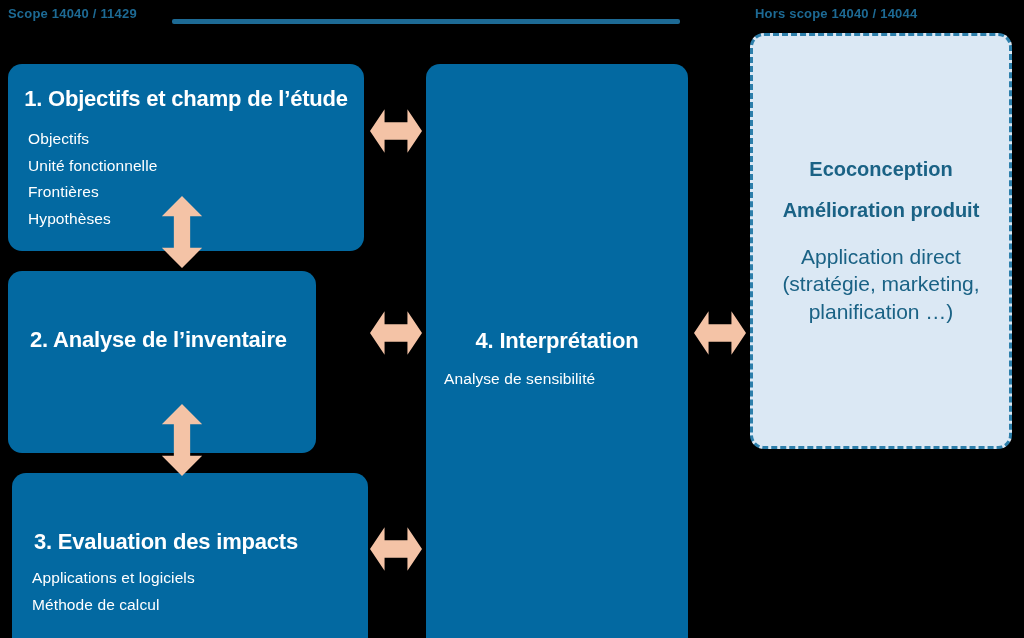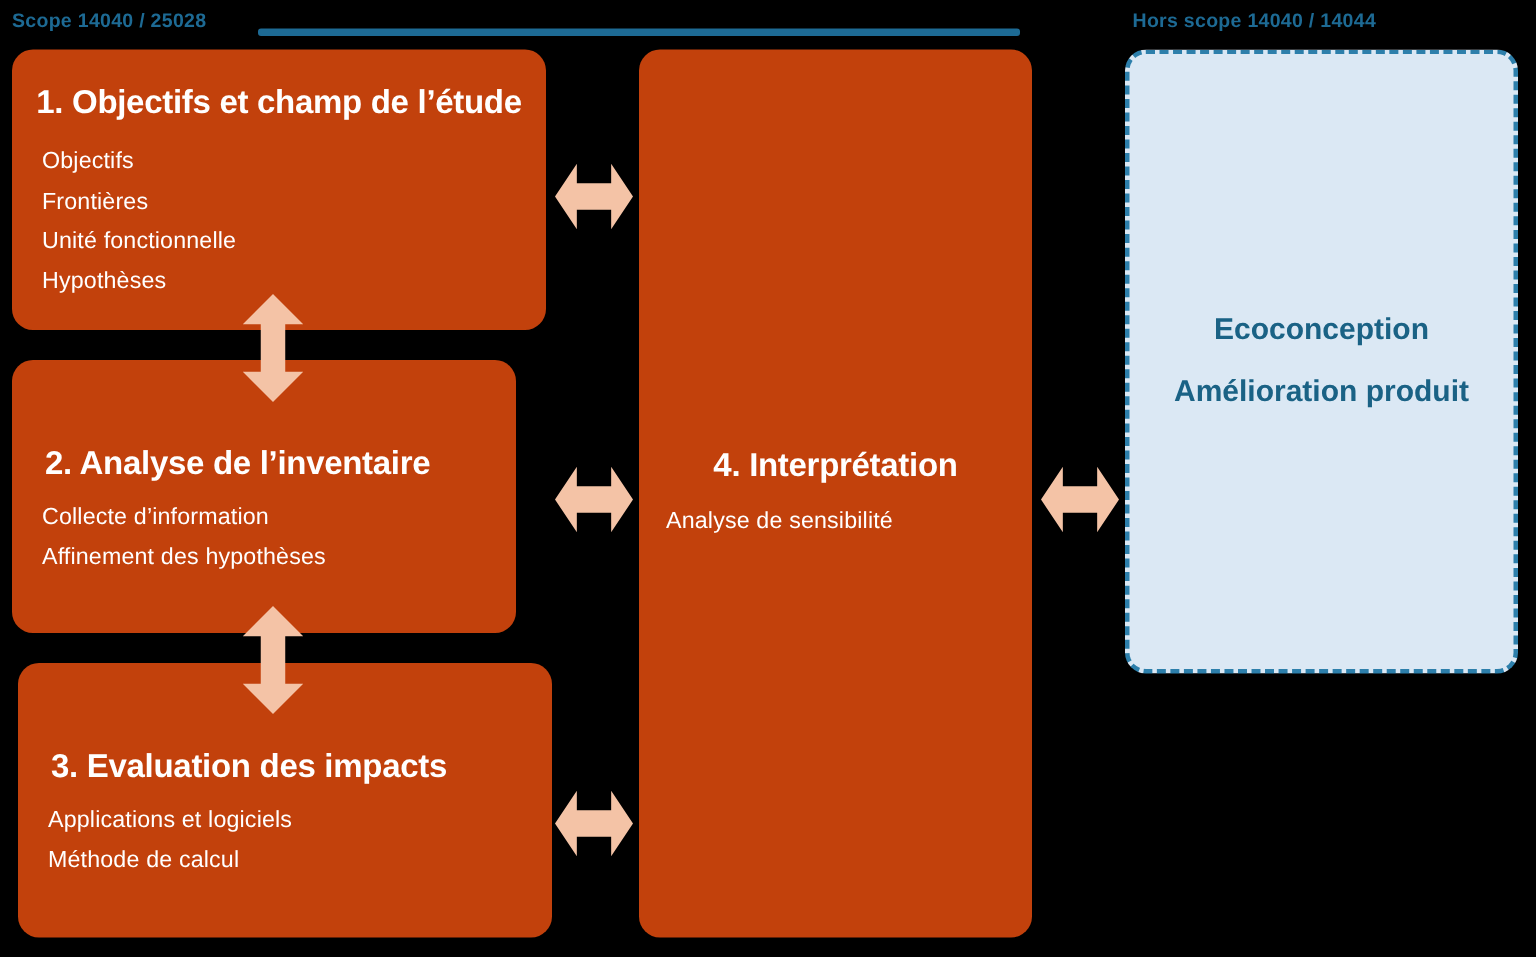--- a/index.html
+++ b/index.html
@@ -33,26 +33,27 @@
     top: 19px;
     width: 508px;
     height: 5px;
     background: #1d6a94;
     border-radius: 2px;
   }
 
   
   .box {
     position: absolute;
-    background: #c2410c;
+    background: #0369a1;
     border-radius: 14px;
     box-shadow: 4px 5px 0 rgba(0,0,0,0.55);
     box-sizing: border-box;
     color: #ffffff;
     padding: 14px 16px;
+    margin-top: 31px;
   }
   .box-title {
     font-size: 22px;
     font-weight: bold;
     line-height: 1.2;
     text-align: center;
     margin: 0 0 14px 0;
     letter-spacing: -0.2px;
   }
   .box-list {
@@ -62,21 +63,21 @@
   }
   .box-list li {
     font-size: 15.5px;
     line-height: 1.0;
     padding: 5px 0 6px 4px;
     letter-spacing: 0.1px;
   }
 
   
   #box-objectifs  { left: 8px;  top: 33px;  width: 356px; height: 187px; }
-  #box-inventaire { left: 8px;  top: 240px; width: 336px; height: 182px; }
+  #box-inventaire { left: 8px;  top: 240px; width: 308px; height: 182px; }
   #box-impacts    { left: 12px;  top: 442px; width: 356px; height: 183px; }
 
   #box-objectifs .box-title { margin-top: 8px; }
   #box-inventaire .box-title { margin-top: 42px; margin-bottom: 10px; text-align: left; padding-left: 6px; }
   #box-impacts .box-title    { margin-top: 42px; margin-bottom: 10px; text-align: left; padding-left: 6px; }
 
   #box-interpretation {
     left: 426px; top: 33px; width: 262px; height: 592px;
     display: flex; flex-direction: column; justify-content: center;
     padding: 0 14px;
@@ -130,62 +131,59 @@
   #arrow-obj-interp    { left: 370px; top: 105px; width: 52px; height: 52px; }
   #arrow-inv-interp    { left: 370px; top: 307px; width: 52px; height: 52px; }
   #arrow-imp-interp    { left: 370px; top: 523px; width: 52px; height: 52px; }
   #arrow-interp-eco    { left: 694px; top: 307px; width: 52px; height: 52px; }
   #arrow-obj-inv       { left: 158px; top: 196px; width: 48px; height: 72px; }
   #arrow-inv-imp       { left: 158px; top: 404px; width: 48px; height: 72px; }
 </style>
 </head>
 <body>
 
-<div class="scope-label" id="scope-left-label">Scope 14040 / 25028</div>
+<div class="scope-label" id="scope-left-label">Scope 14040 / 11429</div>
 
 <div class="scope-rule"></div>
 
 <div class="scope-label" id="scope-right-label">Hors scope 14040 / 14044</div>
 
 <div class="box" id="box-objectifs">
   <div class="box-title">1. Objectifs et champ de l’étude</div>
   <ul class="box-list">
     <li>Objectifs</li>
+    <li>Unité fonctionnelle</li>
     <li>Frontières</li>
-    <li>Unité fonctionnelle</li>
     <li>Hypothèses</li>
   </ul>
 </div>
 
 <div class="box" id="box-inventaire">
   <div class="box-title">2. Analyse de l’inventaire</div>
-  <ul class="box-list">
-    <li>Collecte d’information</li>
-    <li>Affinement des hypothèses</li>
-  </ul>
 </div>
 
 <div class="box" id="box-impacts">
   <div class="box-title">3. Evaluation des impacts</div>
   <ul class="box-list">
     <li>Applications et logiciels</li>
     <li>Méthode de calcul</li>
   </ul>
 </div>
 
 <div class="box" id="box-interpretation">
   <div class="box-title">4. Interprétation</div>
   <ul class="box-list">
     <li>Analyse de sensibilité</li>
   </ul>
 </div>
 
 <div id="box-ecoconception">
   <div class="eco-head">Ecoconception</div>
   <div class="eco-head">Amélioration produit</div>
+  <div class="eco-body">Application direct (stratégie, marketing, planification …)</div>
 </div>
 
 <div class="arrow arrow-h" id="arrow-obj-interp"></div>
 <div class="arrow arrow-h" id="arrow-inv-interp"></div>
 <div class="arrow arrow-h" id="arrow-imp-interp"></div>
 <div class="arrow arrow-h" id="arrow-interp-eco"></div>
 <div class="arrow arrow-v" id="arrow-obj-inv"></div>
 <div class="arrow arrow-v" id="arrow-inv-imp"></div>
 
 </body></html>

